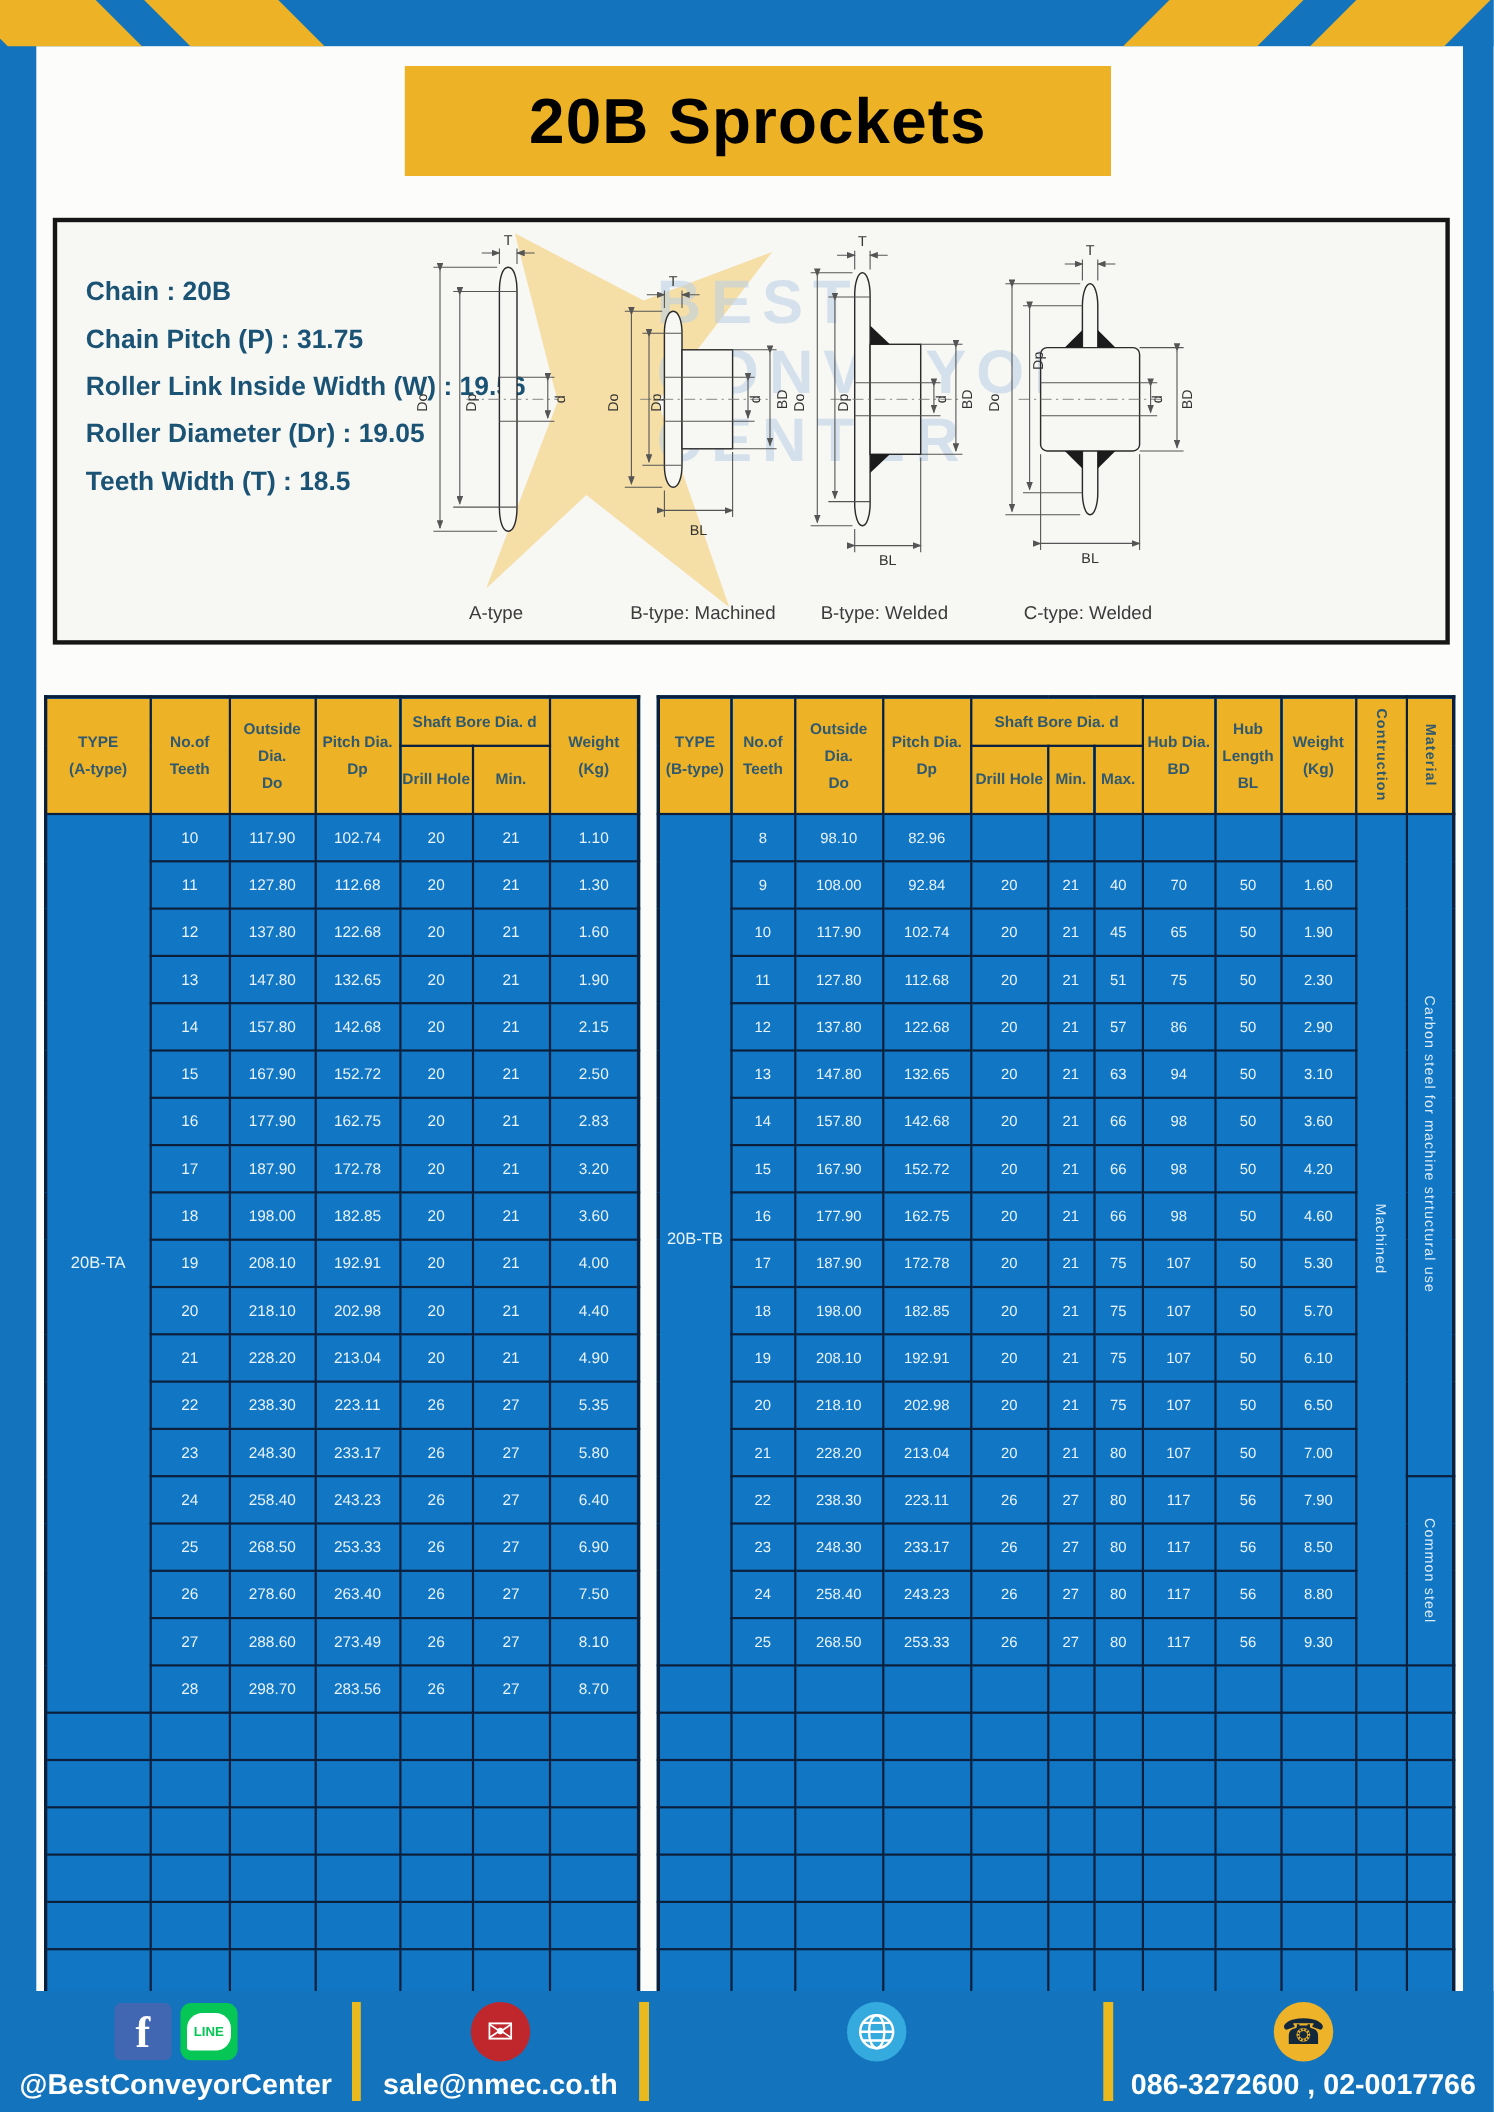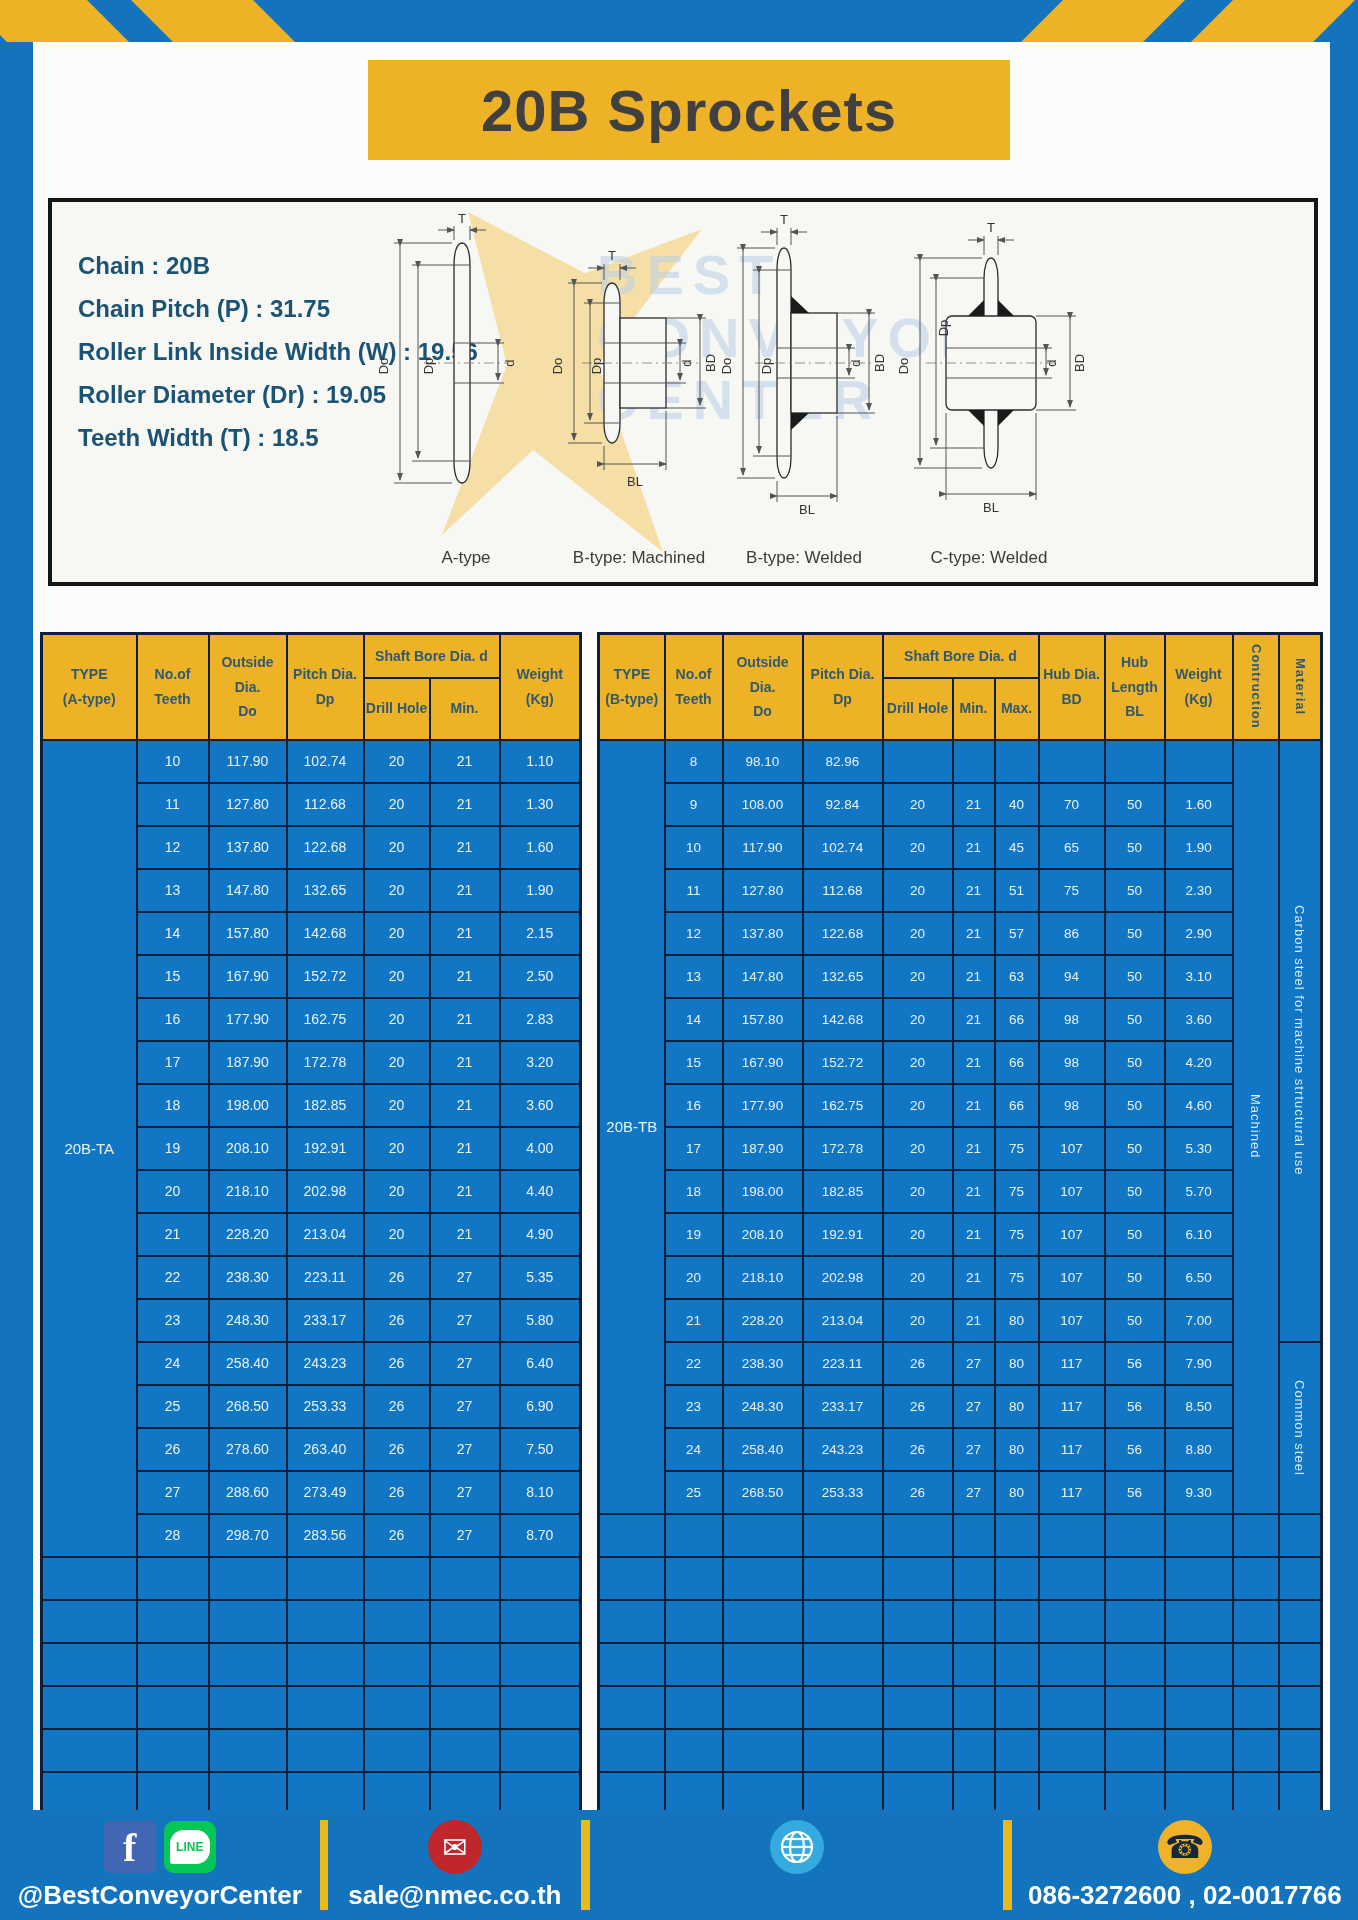--- a/index.html
+++ b/index.html
@@ -10,33 +10,33 @@
   .s1{left:-14px;transform:skewX(45deg);}
   .s2{left:152px;transform:skewX(45deg);}
   .s3{left:1042px;transform:skewX(-45deg);}
   .s4{left:1212px;transform:skewX(-45deg);}
   .side{position:absolute;top:0;height:1920px;background:#1374bd;}
   .side-l{left:0;width:33px;}
   .side-r{right:0;width:28px;}
   
   .banner{position:absolute;left:368px;top:60px;width:642px;height:100px;background:#edb226;
           display:flex;align-items:center;justify-content:center;}
-  .banner .t{font-size:58px;font-weight:bold;color:#404040;letter-spacing:1px;}
+  .banner .t{font-size:58px;font-weight:bold;color:#000000;letter-spacing:1px;}
   
   .spec-box{position:absolute;left:48px;top:198px;width:1270px;height:388px;background:#f7f7f4;
             border:4px solid #161616;box-sizing:border-box;overflow:hidden;}
   .wm-text{position:absolute;left:545px;top:22px;font-size:56px;font-weight:bold;color:#b9d0e6;
            opacity:.55;line-height:1.12;letter-spacing:9px;white-space:pre-line;pointer-events:none;margin-top:20px;}
   .wm-swoosh{position:absolute;left:390px;top:10px;width:260px;height:340px;opacity:.45;pointer-events:none;
              background:#f4c14a;clip-path:polygon(10% 0,55% 18%,100% 5%,60% 45%,85% 100%,35% 70%,0 95%,25% 45%);}
   .specs{position:absolute;left:26px;top:50px;width:430px;}
   .spec-line{font-size:24px;font-weight:bold;color:#1b5375;margin-bottom:15px;}
   .diagram{position:absolute;}
   .cap{position:absolute;bottom:14px;transform:translateX(-50%);font-size:17px;color:#3b3b3b;}
-  .cap1{left:414px;} .cap2{left:587px;} .cap3{left:752px;} .cap4{left:937px;text-align:center;}
+  .cap1{left:399px;} .cap2{left:587px;} .cap3{left:752px;} .cap4{left:937px;text-align:center;}
   svg .part{stroke:#2b2b2b;stroke-width:1.3;fill:#f7f7f4;}
   svg .dim{stroke:#555;stroke-width:1;fill:none;}
   svg .cl{stroke:#777;stroke-width:.8;stroke-dasharray:10 4 2 4;}
   svg .weld{fill:#1b1b1b;stroke:none;}
   svg text{font-family:"Liberation Sans",sans-serif;font-size:13px;fill:#333;}
   
   .dtable{border-collapse:collapse;table-layout:fixed;position:absolute;background:#1177c5;border:3px solid #0b1e3a;}
   .dtable th,.dtable td{border:2px solid #0b1e3a;overflow:hidden;}
   .dtable th{background:#edb226;color:#30596f;font-weight:bold;font-size:14px;white-space:pre-line;
              line-height:1.75;text-align:center;vertical-align:middle;padding:2px 1px;}

